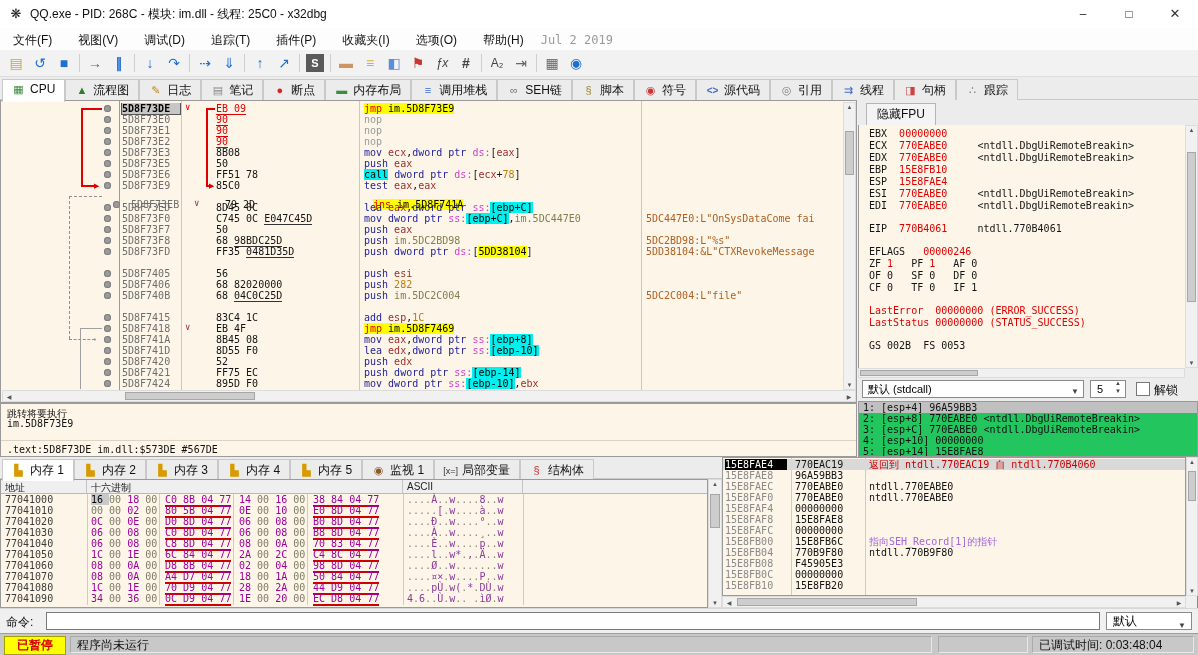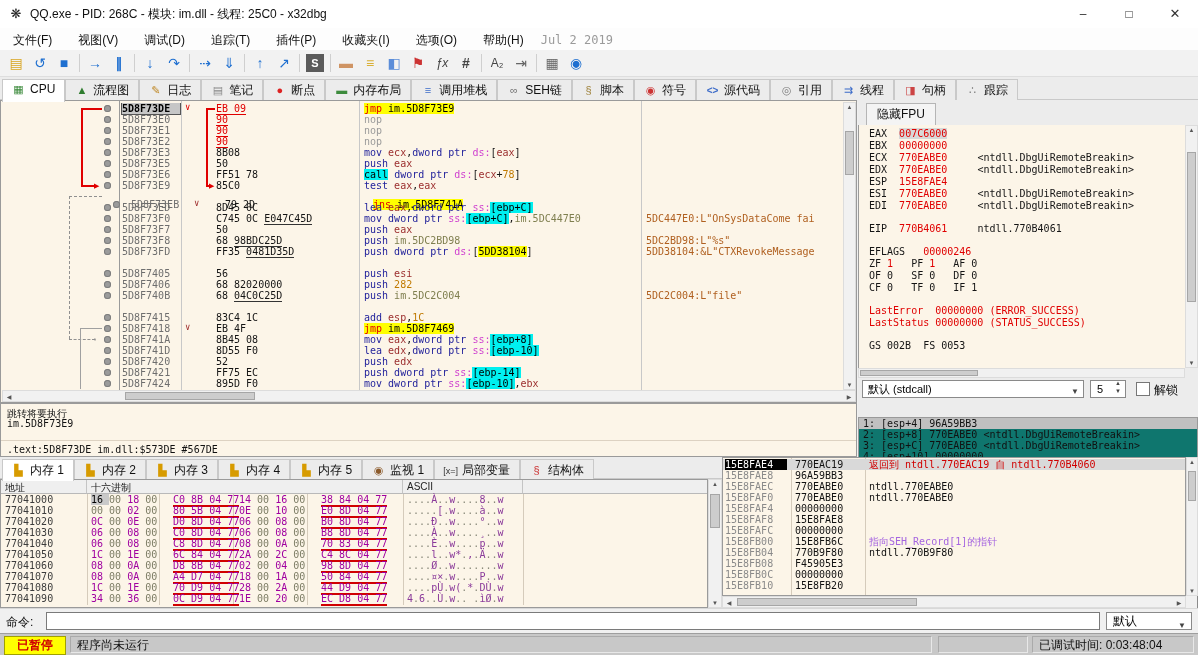--- a/index.html
+++ b/index.html
@@ -75,34 +75,34 @@
   .rline{font:10px "DejaVu Sans Mono",monospace;line-height:12px;white-space:pre;}
   .rblank{height:11px;}
   .g-n{color:#141414;} .g-r{color:#e00000;} .g-rs{color:#e00000;background:#d8d8d8;}
   #reg-combo{position:absolute;left:0;top:278px;width:340px;height:23px;background:#ececec;}
   #cc-box{position:absolute;left:4px;top:2px;width:222px;height:18px;background:#fff;border:1px solid #8a8a8a;font-size:11px;line-height:17px;padding-left:5px;box-sizing:border-box;}
   #cc-arrow{position:absolute;right:4px;top:2px;font-size:8px;color:#444;}
   #spin{position:absolute;left:232px;top:2px;width:36px;height:18px;background:#fff;border:1px solid #8a8a8a;font-size:11px;line-height:17px;padding-left:6px;box-sizing:border-box;}
   #spin-ar{position:absolute;left:254px;top:1px;width:12px;font-size:6px;line-height:8px;color:#444;text-align:center;}
   #unlock-box{position:absolute;left:278px;top:4px;width:12px;height:12px;background:#fff;border:1px solid #777;}
   #unlock-lbl{position:absolute;left:296px;top:4px;font-size:12px;color:#111;}
-  #reg-args{position:absolute;left:0;top:301px;width:340px;height:56px;background:#0f766e;border:1px solid #9a9a9a;box-sizing:border-box;overflow:hidden;margin-top:16px;}
+  #reg-args{position:absolute;left:0;top:301px;width:340px;height:56px;background:#22c55e;border:1px solid #9a9a9a;box-sizing:border-box;overflow:hidden;}
   .argrow{font:10px "DejaVu Sans Mono",monospace;line-height:11px;white-space:pre;padding-left:4px;color:#111;}
   .argrow.sel{background:#c0c0c0;}
   
   #bottombar{left:0;top:457px;width:722px;height:22px;background:#ececec;border-bottom:1px solid #c9c9c9;padding-left:2px;box-sizing:border-box;}
   #bottombar .tab{height:19px;margin-top:2px;}
   
   #hexpane{left:0;top:479px;width:708px;height:129px;background:#fcf5e8;border:1px solid #9a9a9a;box-sizing:border-box;}
   .hhcell{position:absolute;top:0;height:14px;background:#efefef;border-right:1px solid #c4c4c4;border-bottom:1px solid #b9b9b9;font-size:10px;color:#222;padding:1px 0 0 4px;box-sizing:border-box;}
   .hline{position:absolute;top:14px;width:1px;height:111px;background:#d5cbbb;}
   .hrow{position:absolute;left:0;width:100%;height:11px;font:10px "DejaVu Sans Mono",monospace;line-height:11px;white-space:pre;}
   .haddr{position:absolute;left:4px;color:#3c3c3c;}
   .hgroup{position:absolute;}
-  .hptr{border-bottom:2px solid #d00000;margin-left:8px;}
+  .hptr{border-bottom:2px solid #d00000;}
   .hz{color:#7d7d65;} .hv{color:#a000a0;} .hsel{background:#c9c9c9;color:#000;}
   .hascii{position:absolute;left:406px;}
   .az{color:#8a8a7a;} .ap{color:#8a3a9a;}
   
   #stackpane{left:722px;top:457px;width:464px;height:139px;background:#fcf5e8;border:1px solid #9a9a9a;box-sizing:border-box;overflow:hidden;}
   .srow{position:absolute;left:0;width:100%;height:11px;font:10px "DejaVu Sans Mono",monospace;line-height:11px;white-space:pre;}
   .srow.sel{background:#d9d9d9;}
   .saddr{position:absolute;left:2px;width:62px;color:#8a8a8a;}
   .saddr.sel{background:#000;color:#fff;}
   .sval{position:absolute;left:72px;color:#111;}
@@ -203,24 +203,24 @@
   <div class="infoline" style="top:14px;">im.5D8F73E9</div>
   <div id="info-div"></div>
   <div class="infoline" style="top:40px;">.text:5D8F73DE im.dll:$573DE #567DE</div>
 </div>
 
 <div class="abs" id="regpane">
   <div id="reg-top">
     <div id="fpu-btn">隐藏FPU</div>
   </div>
   <div id="reg-body">
-      <div class="rline"><span class="g-n">EAX  </span><span class="g-rs">007C6000</span></div>
       <div class="rline"><span class="g-n">EBX  </span><span class="g-r">00000000</span></div>
       <div class="rline"><span class="g-n">ECX  </span><span class="g-r">770EABE0</span><span class="g-n">     &lt;ntdll.DbgUiRemoteBreakin&gt;</span></div>
       <div class="rline"><span class="g-n">EDX  </span><span class="g-r">770EABE0</span><span class="g-n">     &lt;ntdll.DbgUiRemoteBreakin&gt;</span></div>
+      <div class="rline"><span class="g-n">EBP  </span><span class="g-r">15E8FB10</span></div>
       <div class="rline"><span class="g-n">ESP  </span><span class="g-r">15E8FAE4</span></div>
       <div class="rline"><span class="g-n">ESI  </span><span class="g-r">770EABE0</span><span class="g-n">     &lt;ntdll.DbgUiRemoteBreakin&gt;</span></div>
       <div class="rline"><span class="g-n">EDI  </span><span class="g-r">770EABE0</span><span class="g-n">     &lt;ntdll.DbgUiRemoteBreakin&gt;</span></div>
       <div class="rline rblank"></div>
       <div class="rline"><span class="g-n">EIP  </span><span class="g-r">770B4061</span><span class="g-n">     ntdll.770B4061</span></div>
       <div class="rline rblank"></div>
       <div class="rline"><span class="g-n">EFLAGS   </span><span class="g-r">00000246</span></div>
       <div class="rline"><span class="g-n">ZF </span><span class="g-r">1</span><span class="g-n">   PF </span><span class="g-r">1</span><span class="g-n">   AF 0</span></div>
       <div class="rline"><span class="g-n">OF 0   SF 0   DF 0</span></div>
       <div class="rline"><span class="g-n">CF 0   TF 0   IF 1</span></div>

